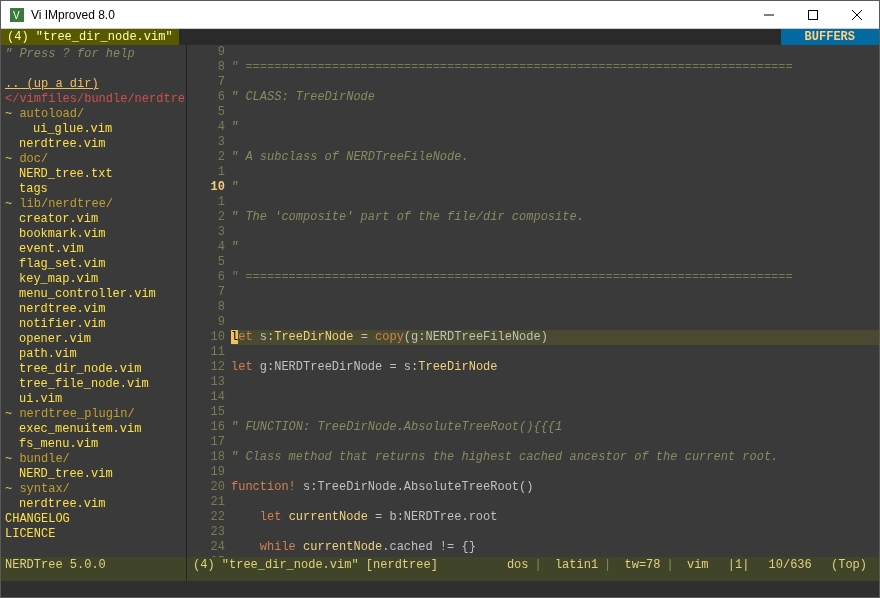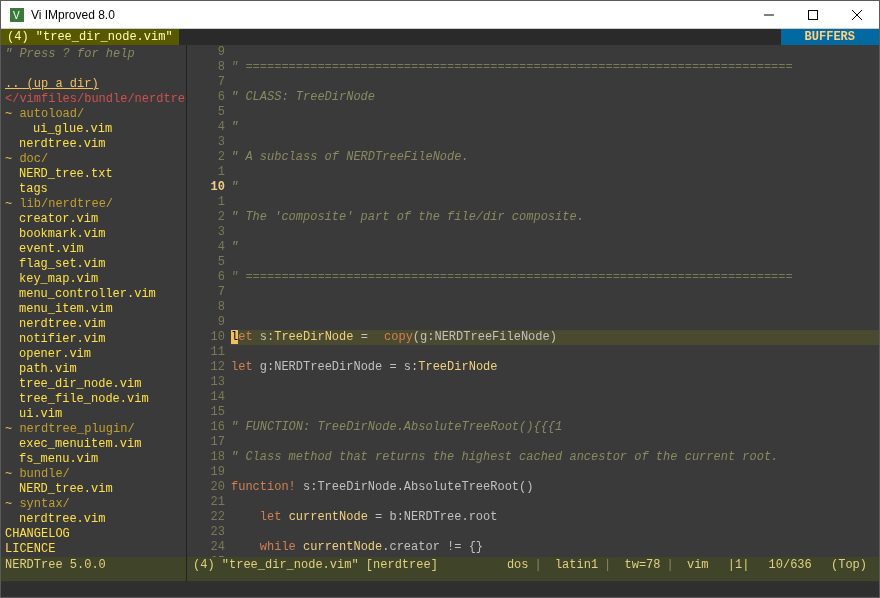--- a/index.html
+++ b/index.html
@@ -82,21 +82,21 @@
   .curline .curcol { background: #f0c060; color: #000; }
   
   .c-comm { color: #8a8a60; font-style: italic; }
   .c-kw   { color: #d08050; }
   .c-fn   { color: #d08050; }
   .c-id   { color: #c0c0c0; }
   .c-ns   { color: #c0c0c0; }
   .c-var  { color: #f0d080; }
   .c-prop { color: #c0c0c0; }
   .c-op   { color: #c0c0c0; }
-  .c-call { color: #d08050; margin-left: 9px; }
+  .c-call { color: #d08050; }
   .c-punc { color: #c0c0c0; }
   .c-sep  { color: #7a7a55; font-style: italic; }
   
   .tree .hint   { color: #8a8a60; font-style: italic; }
   .tree .updir  { color: #f0c060; text-decoration: underline; }
   .tree .root   { color: #d05050; }
   .tree .dirlbl { color: #c0a030; font-weight: normal; }
   .tree .file   { color: #fde047; }
   .tree .twisty { color: #e0c050; }
   .tree div { white-space: pre; }
@@ -172,21 +172,20 @@
     <div><span class="twisty">~ </span><span class="dirlbl">doc/</span></div>
     <div class="ind1 file">NERD_tree.txt</div>
     <div class="ind1 file">tags</div>
     <div><span class="twisty">~ </span><span class="dirlbl"><span>lib/</span><span>nerdtree/</span></span></div>
     <div class="ind1 file">creator.vim</div>
     <div class="ind1 file">bookmark.vim</div>
     <div class="ind1 file">event.vim</div>
     <div class="ind1 file">flag_set.vim</div>
     <div class="ind1 file">key_map.vim</div>
     <div class="ind1 file">menu_controller.vim</div>
-    <div class="ind1 file">menu_item.vim</div>
     <div class="ind1 file">nerdtree.vim</div>
     <div class="ind1 file">notifier.vim</div>
     <div class="ind1 file">opener.vim</div>
     <div class="ind1 file">path.vim</div>
     <div class="ind1 file">tree_dir_node.vim</div>
     <div class="ind1 file">tree_file_node.vim</div>
     <div class="ind1 file">ui.vim</div>
     <div><span class="twisty">~ </span><span class="dirlbl">nerdtree_plugin/</span></div>
     <div class="ind1 file">exec_menuitem.vim</div>
     <div class="ind1 file">fs_menu.vim</div>
@@ -211,21 +210,21 @@
 <div class="line"><span class="c-comm">"</span></div>
 <div class="line"><span class="c-sep">" ============================================================================</span></div>
 <div class="line"><span></span>&nbsp;</div>
 <span class="curline"><span class="curcol">l</span><span class="c-kw">et</span> <span class="c-ns">s:</span><span class="c-var">TreeDirNode</span><span class="c-op"> = </span><span class="c-call">copy</span><span class="c-punc">(</span><span class="c-ns">g:</span><span class="c-id">NERDTreeFileNode</span><span class="c-punc">)</span></span>
 <div class="line"><span class="c-kw">let </span><span class="c-ns">g:</span><span class="c-id">NERDTreeDirNode</span><span class="c-op"> = </span><span class="c-ns">s:</span><span class="c-var">TreeDirNode</span></div>
 <div class="line">&nbsp;</div>
 <div class="line"><span class="c-comm">" FUNCTION: TreeDirNode.AbsoluteTreeRoot(){{{1</span></div>
 <div class="line"><span class="c-comm">" Class method that returns the highest cached ancestor of the current root.</span></div>
 <div class="line"><span class="c-fn">function</span><span class="c-kw">! </span><span class="c-ns">s:</span><span class="c-id">TreeDirNode.AbsoluteTreeRoot</span><span class="c-punc">()</span></div>
 <div class="line"><span>    </span><span class="c-kw">let </span><span class="c-var">currentNode</span><span class="c-op"> = </span><span class="c-ns">b:</span><span class="c-id">NERDTree</span><span class="c-punc">.</span><span class="c-prop">root</span></div>
-<div class="line"><span>    </span><span class="c-kw">while </span><span class="c-var">currentNode</span><span class="c-punc">.</span><span class="c-prop">creator != {}</span></div>
+<div class="line"><span>    </span><span class="c-kw">while </span><span class="c-var">currentNode</span><span class="c-punc">.</span><span class="c-prop">cached != {}</span></div>
 
 
 
 
 
 
 
 
 
 

